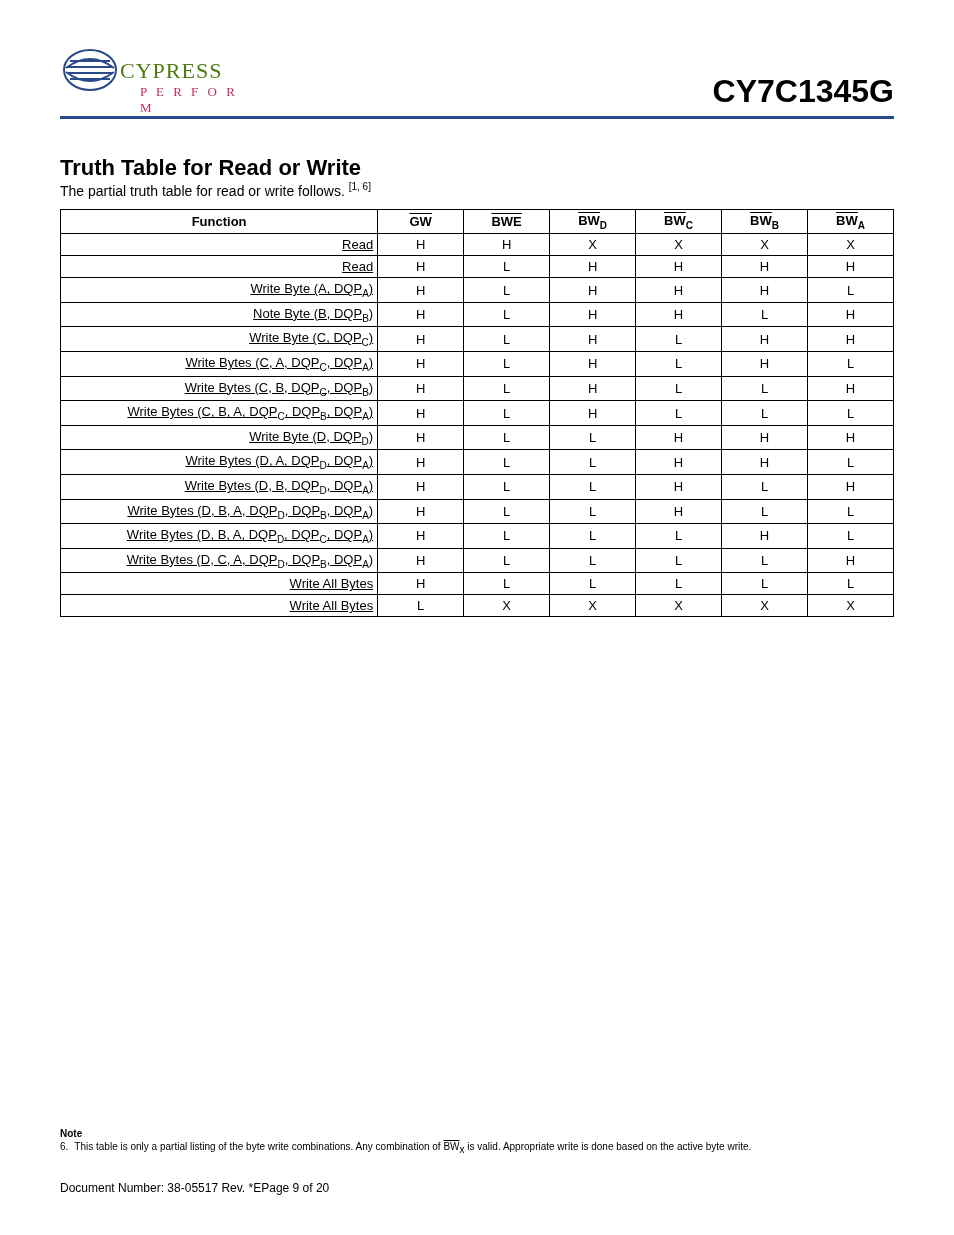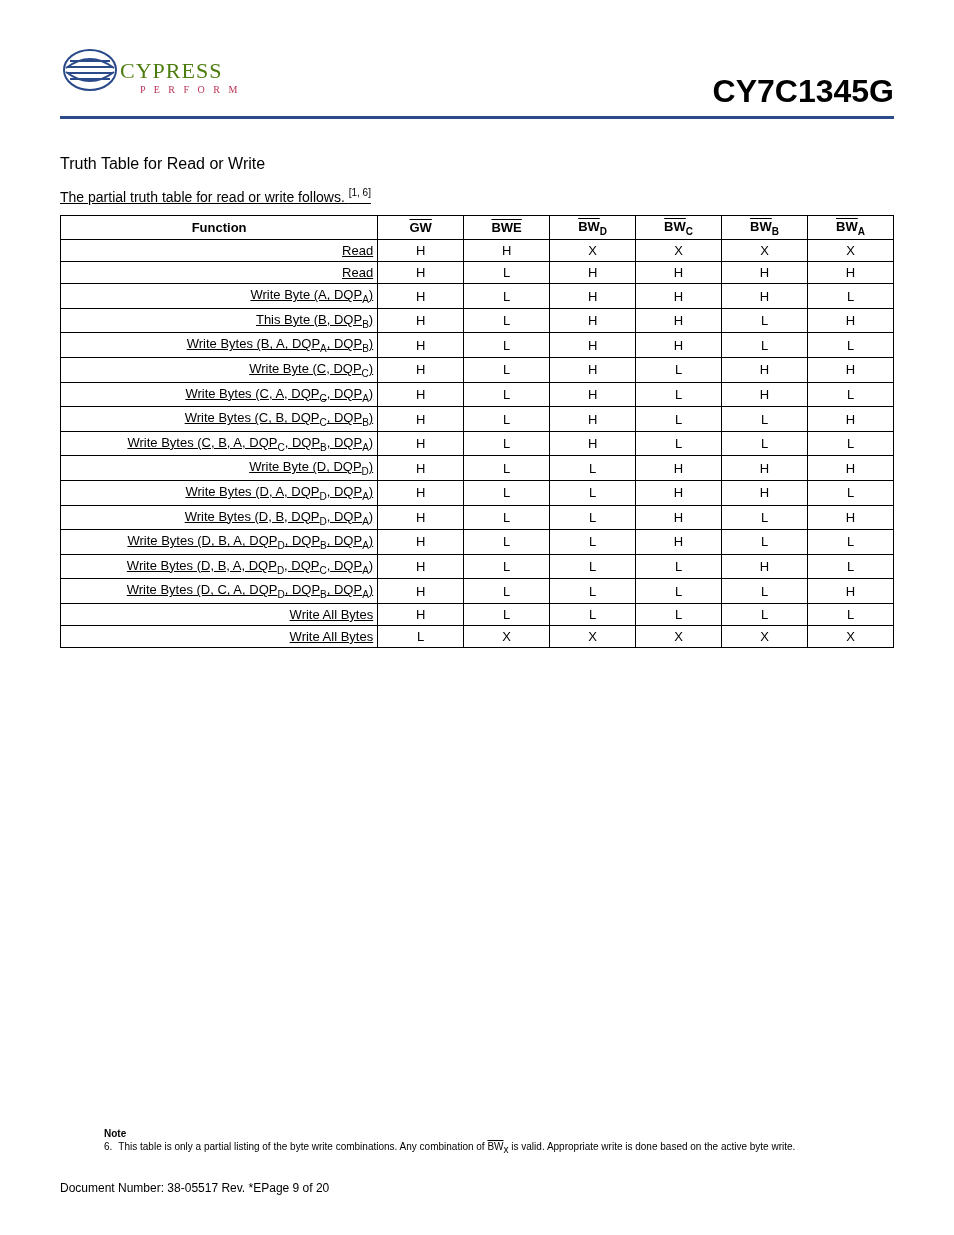--- a/index.html
+++ b/index.html
@@ -13,34 +13,34 @@
     padding: 40px 60px;
   }
   .header {
     display: flex;
     justify-content: space-between;
     align-items: flex-end;
     margin-bottom: 6px;
   }
   .logo-block { width: 190px; height: 70px; position: relative; }
   .logo-text { position: absolute; top: 18px; left: 60px; font-size: 22px; color:#4d7c0f; letter-spacing:1px; font-family: "Times New Roman", serif;}
-  .logo-sub { position: absolute; top: 44px; left: 80px; font-size: 10px; color:#b35; letter-spacing:3px; font-family: "Times New Roman", serif;}
+  .logo-sub { position: absolute; top: 44px; left: 80px; font-size: 13px; color:#b35; letter-spacing:3px; font-family: "Times New Roman", serif;}
   .part-number { font-size: 32px; font-weight: bold; margin-left: 44px; }
   .header-rule { height: 3px; background: #2a4a8a; margin-bottom: 36px; }
-  .section-title { font-size: 16px; font-weight: normal; margin-bottom: 14px; }
-  .intro { font-size: 14px; margin-bottom: 10px; text-decoration: underline; }
+  .section-title { font-size: 22px; font-weight: bold; }
+  .intro { font-size: 14px; margin-bottom: 10px; }
   .sup { font-size: 10px; vertical-align: super; }
   .overline { text-decoration: overline; }
   table.truth { border-collapse: collapse; width: 100%; font-size: 13px; }
   table.truth th, table.truth td { border: 1px solid #000; padding: 3px 4px; }
   table.truth th { text-align: center; font-weight: bold; }
   table.truth td.func { text-align: right; text-decoration: underline; }
   table.truth td.val { text-align: center; }
   .sub { font-size: 10px; vertical-align: sub; }
-  .note-block { position: absolute; bottom: 80px; left: 60px; right: 60px; font-size: 10px; margin-left: 44px; }
+  .note-block { position: absolute; bottom: 80px; left: 60px; right: 60px; font-size: 10px; }
   .note-title { font-weight: bold; margin-bottom: 2px; }
   .note-line { display: flex; gap: 6px; }
   .footer { position: absolute; bottom: 40px; left: 60px; right: 60px; display: flex; font-size: 12px; }
   .col-func { width: 38%; }
   .col-sig { width: 10.3%; }
 </style>
 </head>
 <body>
 
 <div class="header">
@@ -111,36 +111,27 @@
       <tr>
         <td class="func"><span>Write Byte (A, DQP</span><span class="sub">A</span><span>)</span></td>
         <td class="val">H</td>
         <td class="val">L</td>
         <td class="val">H</td>
         <td class="val">H</td>
         <td class="val">H</td>
         <td class="val">L</td>
       </tr>
       <tr>
-        <td class="func"><span>This Byte (B, DQP</span><span class="sub">B</span><span>)</span></td>
-        <td class="val">H</td>
-        <td class="val">L</td>
-        <td class="val">H</td>
-        <td class="val">H</td>
-        <td class="val">L</td>
-        <td class="val">H</td>
-      </tr>
-      <tr>
-        <td class="func"><span>Write Bytes (B, A, DQP</span><span class="sub">A</span><span>, DQP</span><span class="sub">B</span><span>)</span></td>
-        <td class="val">H</td>
-        <td class="val">L</td>
-        <td class="val">H</td>
-        <td class="val">H</td>
-        <td class="val">L</td>
-        <td class="val">L</td>
+        <td class="func"><span>Note Byte (B, DQP</span><span class="sub">B</span><span>)</span></td>
+        <td class="val">H</td>
+        <td class="val">L</td>
+        <td class="val">H</td>
+        <td class="val">H</td>
+        <td class="val">L</td>
+        <td class="val">H</td>
       </tr>
       <tr>
         <td class="func"><span>Write Byte (C, DQP</span><span class="sub">C</span><span>)</span></td>
         <td class="val">H</td>
         <td class="val">L</td>
         <td class="val">H</td>
         <td class="val">L</td>
         <td class="val">H</td>
         <td class="val">H</td>
       </tr>

